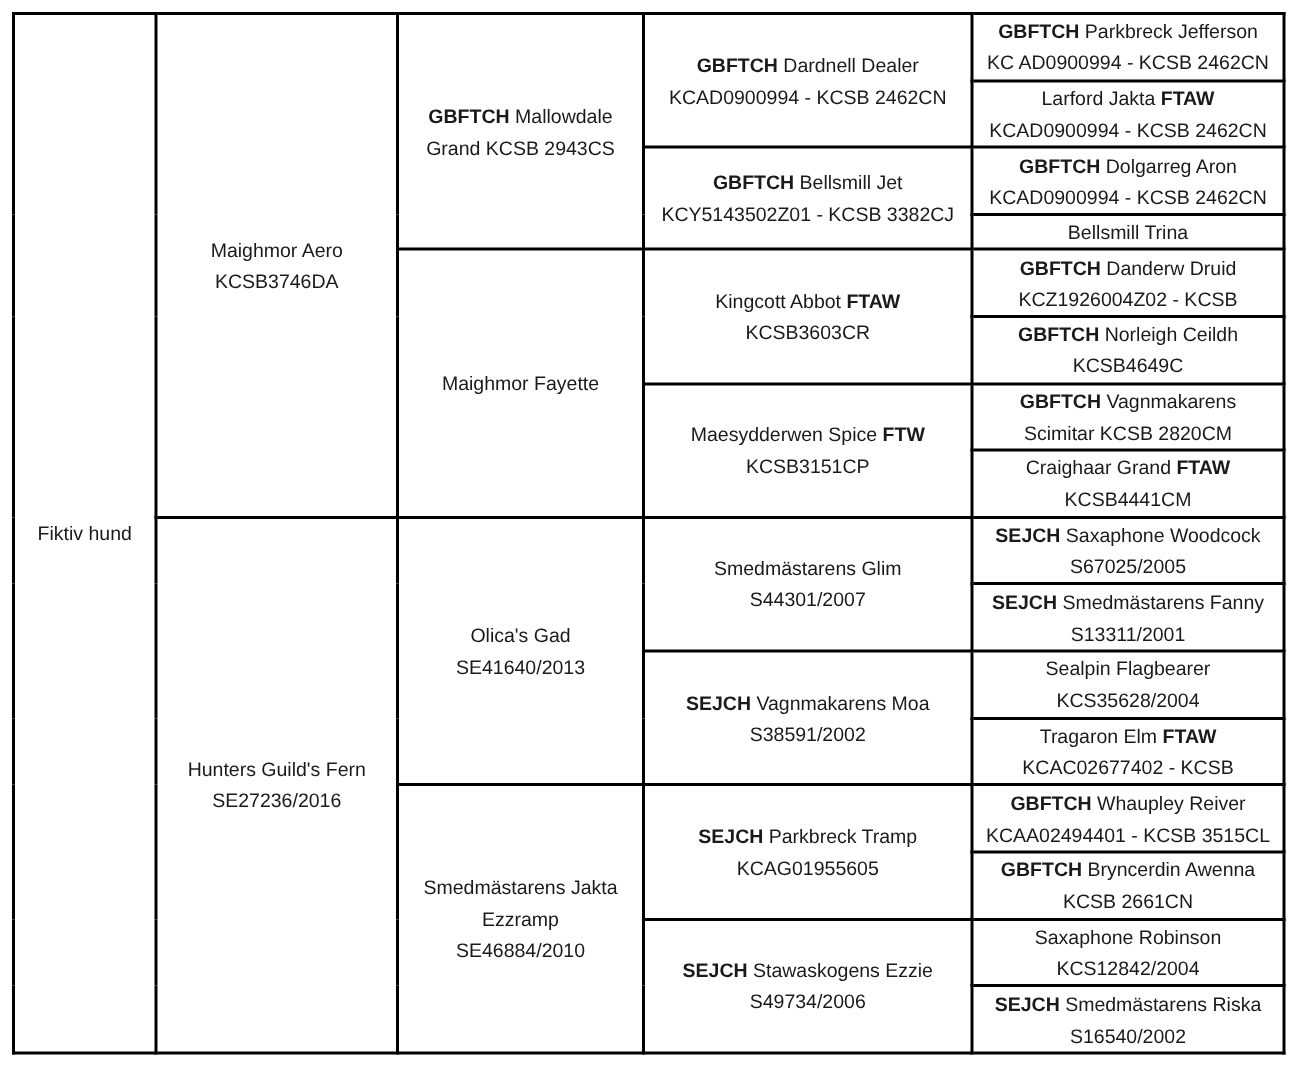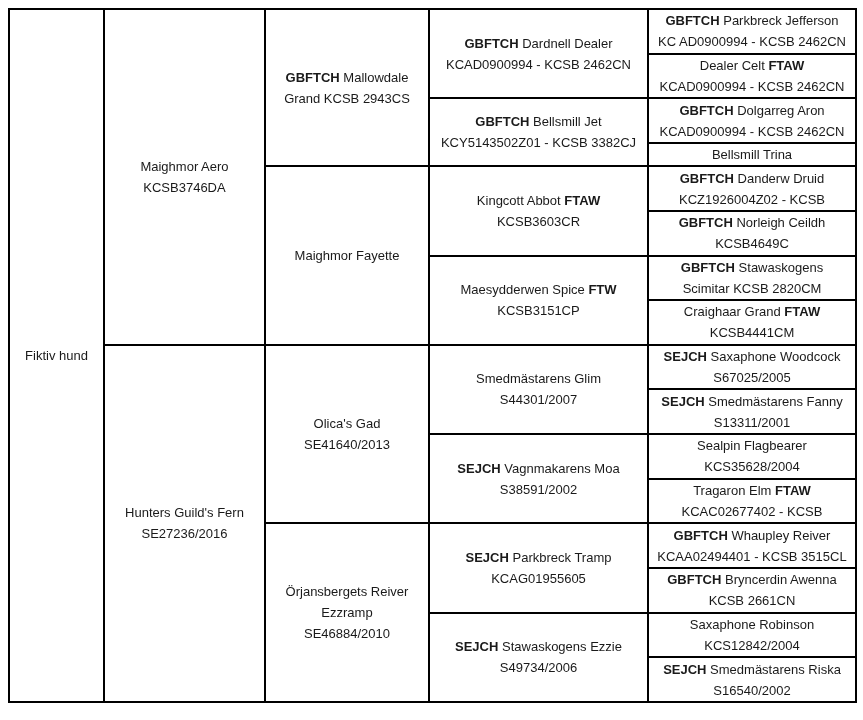--- a/index.html
+++ b/index.html
@@ -64,21 +64,21 @@
           <div class="line"><span class="b">GBFTCH</span><span> Dardnell Dealer</span></div>
           <div class="line"><span>KCAD0900994 - KCSB 2462CN</span></div>
         </td>
       <td>
           <div class="line"><span class="b">GBFTCH</span><span> Parkbreck Jefferson</span></div>
           <div class="line"><span>KC AD0900994 - KCSB 2462CN</span></div>
         </td>
     </tr>
     <tr>
       <td>
-          <div class="line"><span>Dealer Celt </span><span class="b">FTAW</span></div>
+          <div class="line"><span>Larford Jakta </span><span class="b">FTAW</span></div>
           <div class="line"><span>KCAD0900994 - KCSB 2462CN</span></div>
         </td>
     </tr>
     <tr>
       <td rowspan="2">
           <div class="line"><span class="b">GBFTCH</span><span> Bellsmill Jet</span></div>
           <div class="line"><span>KCY5143502Z01 - KCSB 3382CJ</span></div>
         </td>
       <td>
           <div class="line"><span class="b">GBFTCH</span><span> Dolgarreg Aron</span></div>
@@ -108,21 +108,21 @@
           <div class="line"><span class="b">GBFTCH</span><span> Norleigh Ceildh</span></div>
           <div class="line"><span>KCSB4649C</span></div>
         </td>
     </tr>
     <tr>
       <td rowspan="2">
           <div class="line"><span>Maesydderwen Spice </span><span class="b">FTW</span></div>
           <div class="line"><span>KCSB3151CP</span></div>
         </td>
       <td>
-          <div class="line"><span class="b">GBFTCH</span><span> Stawaskogens</span></div>
+          <div class="line"><span class="b">GBFTCH</span><span> Vagnmakarens</span></div>
           <div class="line"><span>Scimitar KCSB 2820CM</span></div>
         </td>
     </tr>
     <tr>
       <td>
           <div class="line"><span>Craighaar Grand </span><span class="b">FTAW</span></div>
           <div class="line"><span>KCSB4441CM</span></div>
         </td>
     </tr>
     <tr>
@@ -160,21 +160,21 @@
         </td>
     </tr>
     <tr>
       <td>
           <div class="line"><span>Tragaron Elm </span><span class="b">FTAW</span></div>
           <div class="line"><span>KCAC02677402 - KCSB</span></div>
         </td>
     </tr>
     <tr>
       <td rowspan="4">
-          <div class="line"><span>Örjansbergets Reiver</span></div>
+          <div class="line"><span>Smedmästarens Jakta</span></div>
           <div class="line"><span>Ezzramp</span></div>
           <div class="line"><span>SE46884/2010</span></div>
         </td>
       <td rowspan="2">
           <div class="line"><span class="b">SEJCH</span><span> Parkbreck Tramp</span></div>
           <div class="line"><span>KCAG01955605</span></div>
         </td>
       <td>
           <div class="line"><span class="b">GBFTCH</span><span> Whaupley Reiver</span></div>
           <div class="line"><span>KCAA02494401 - KCSB 3515CL</span></div>

